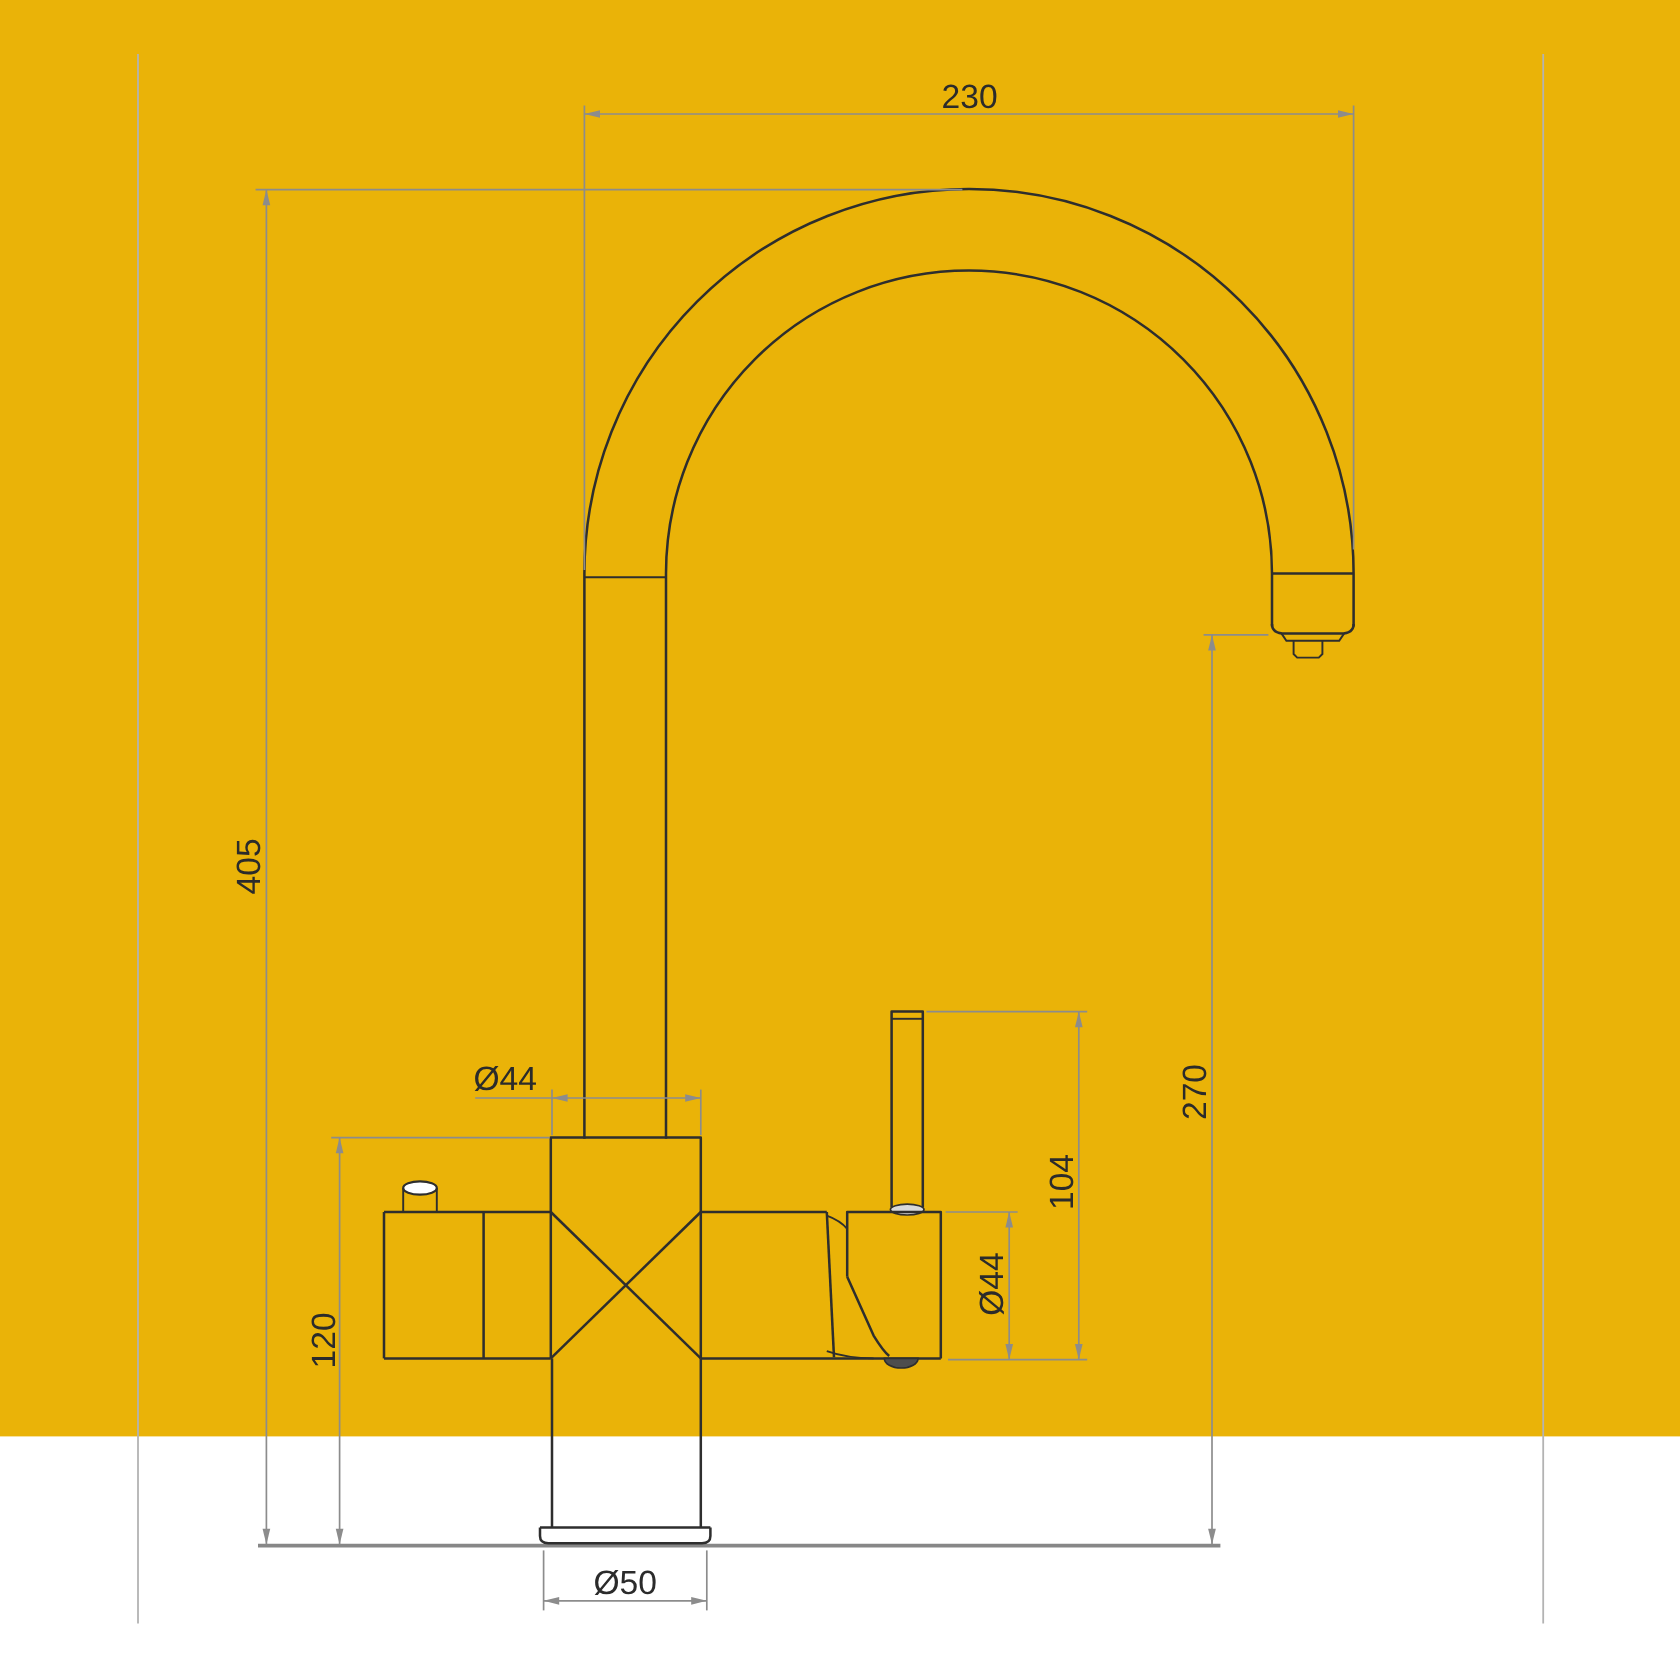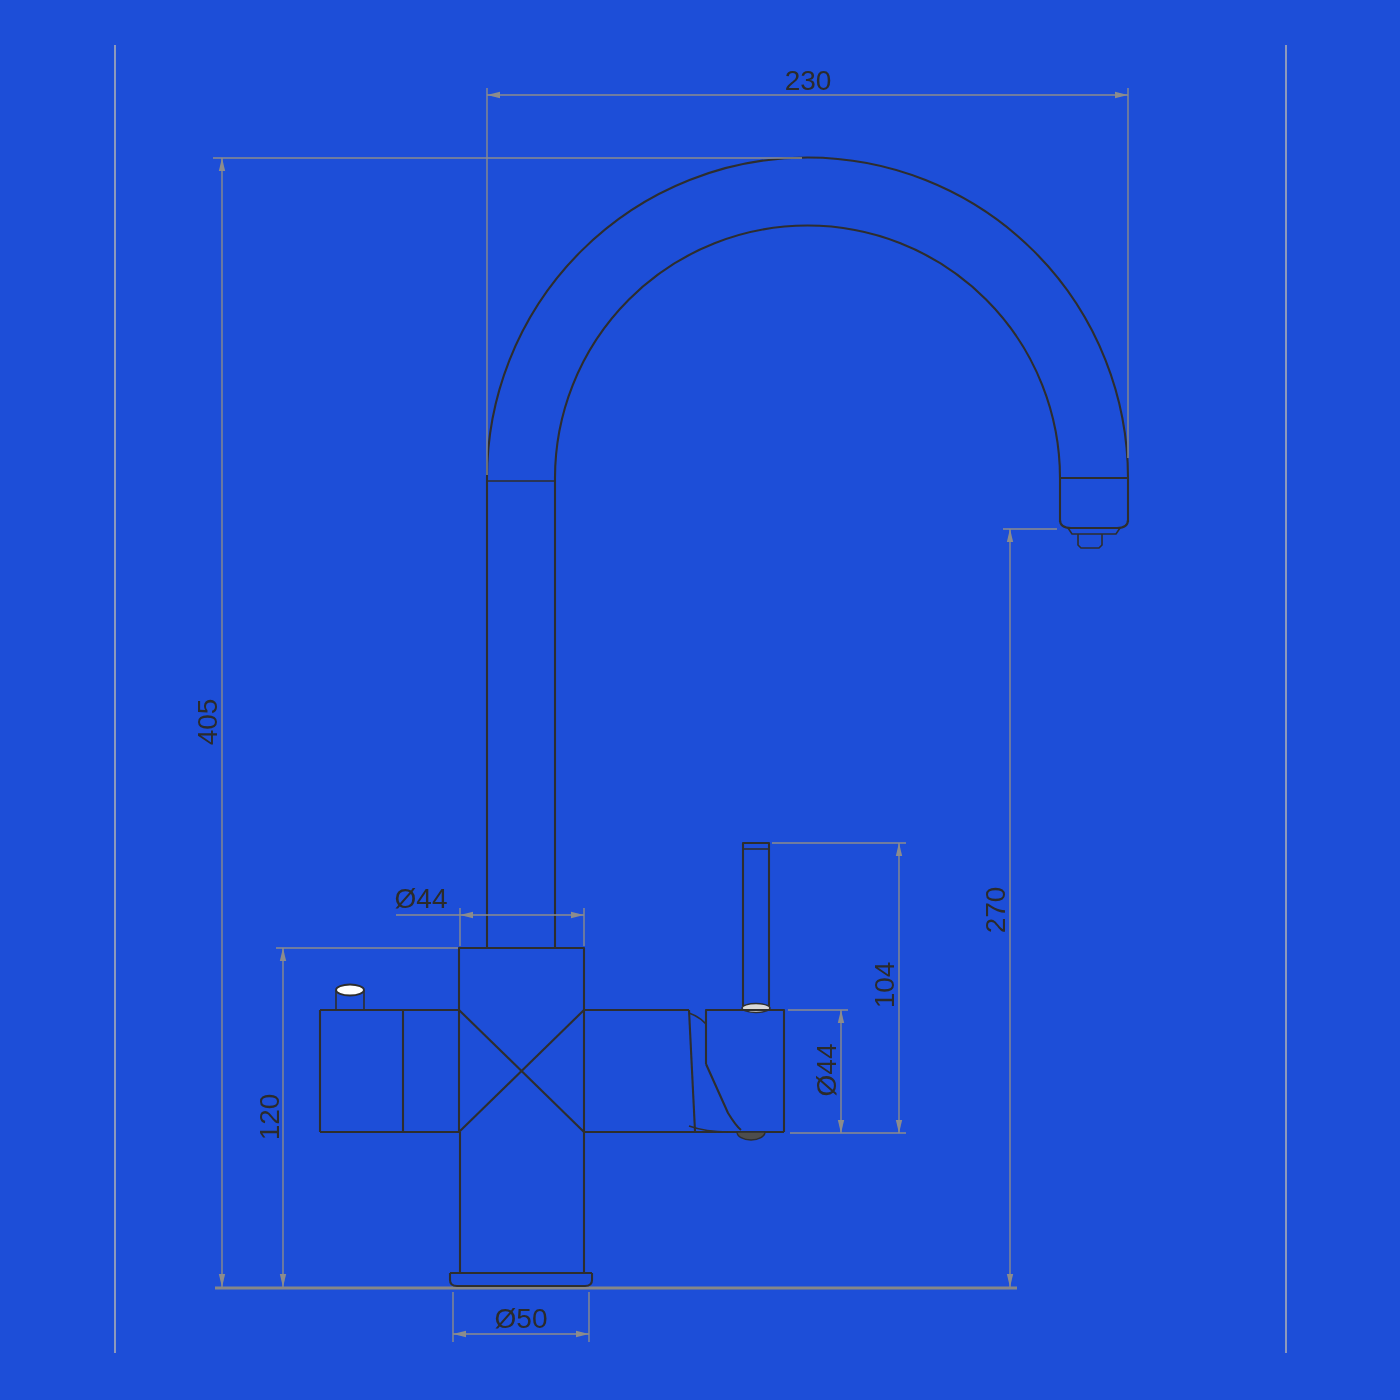--- a/index.html
+++ b/index.html
@@ -5,22 +5,22 @@
   html, body {
     margin: 0;
     padding: 0;
     background: #ffffff;
     width: 1400px;
     height: 1400px;
     overflow: hidden;
   }
   #drawing-wrap {
     width: 1400px;
-    height: 1400px;
-    background: #1d4ed8;
+    height: 1197px;
+    background: #eab308;
   }
   svg { display: block; }
   .ln   { stroke: #2e2e2e; stroke-width: 2.1; fill: none; stroke-linecap: butt; stroke-linejoin: round; }
   .ln-thin { stroke: #2e2e2e; stroke-width: 1.6; fill: none; }
   .fill-dark  { fill: #4d4d4d; stroke: #2e2e2e; stroke-width: 1.4; }
   .fill-light { fill: #d9d9d9; stroke: #2e2e2e; stroke-width: 1.4; }
   .fill-white { fill: #ffffff; stroke: #2e2e2e; stroke-width: 1.8; }
   .dim  { stroke: #8c8c8c; stroke-width: 1.4; fill: none; }
   .dim-arrow { fill: #8c8c8c; stroke: none; }
   .frame { stroke: #b3b3b3; stroke-width: 1.5; fill: none; }

